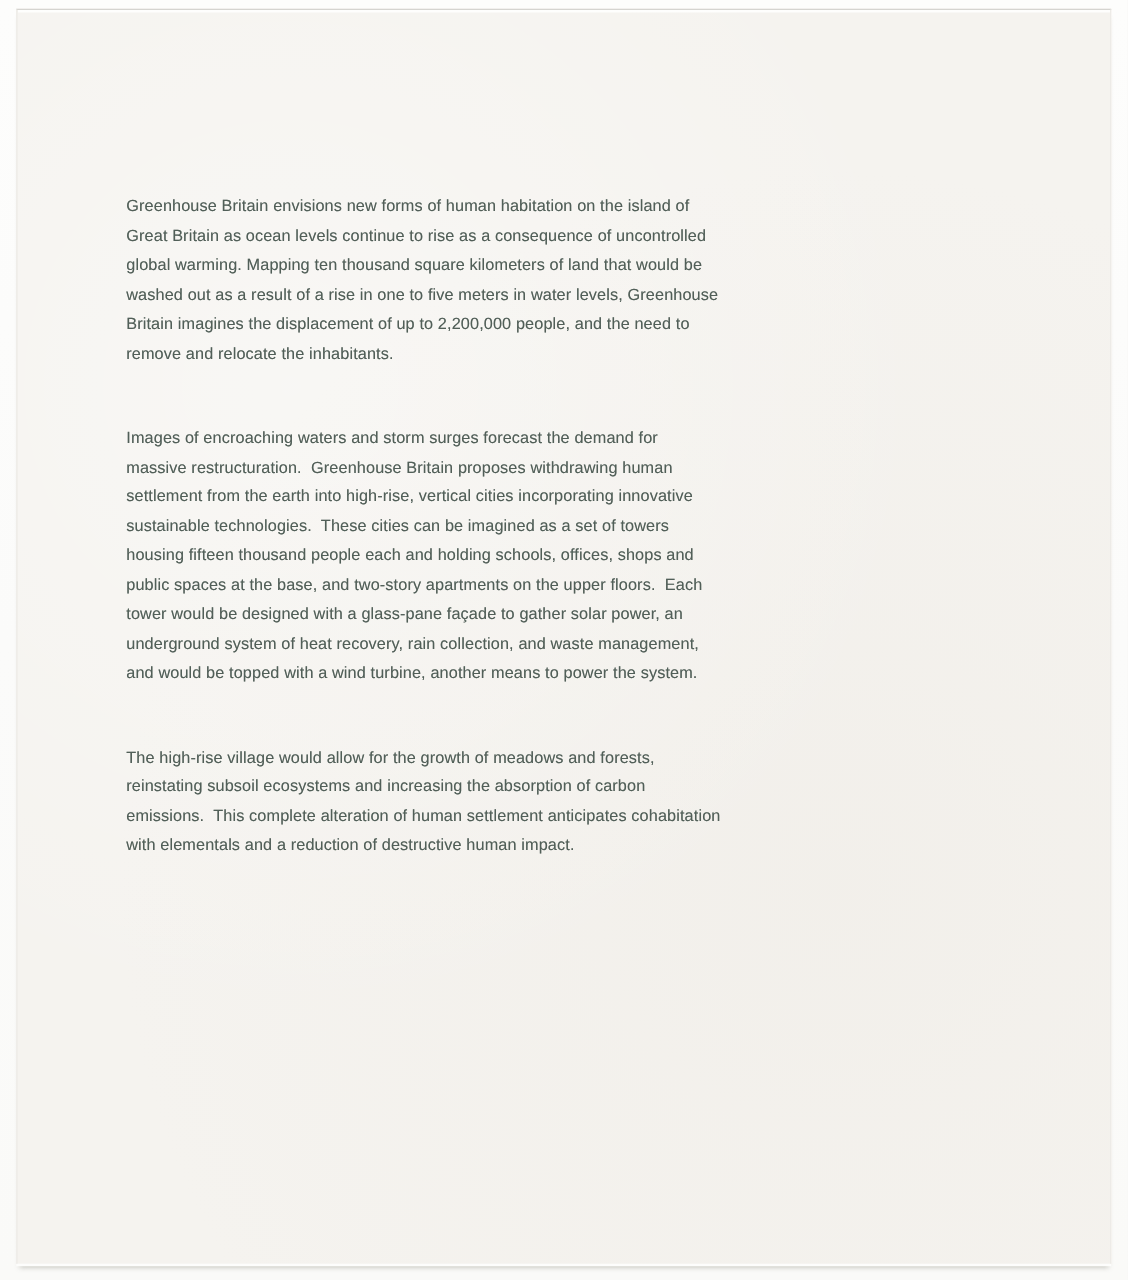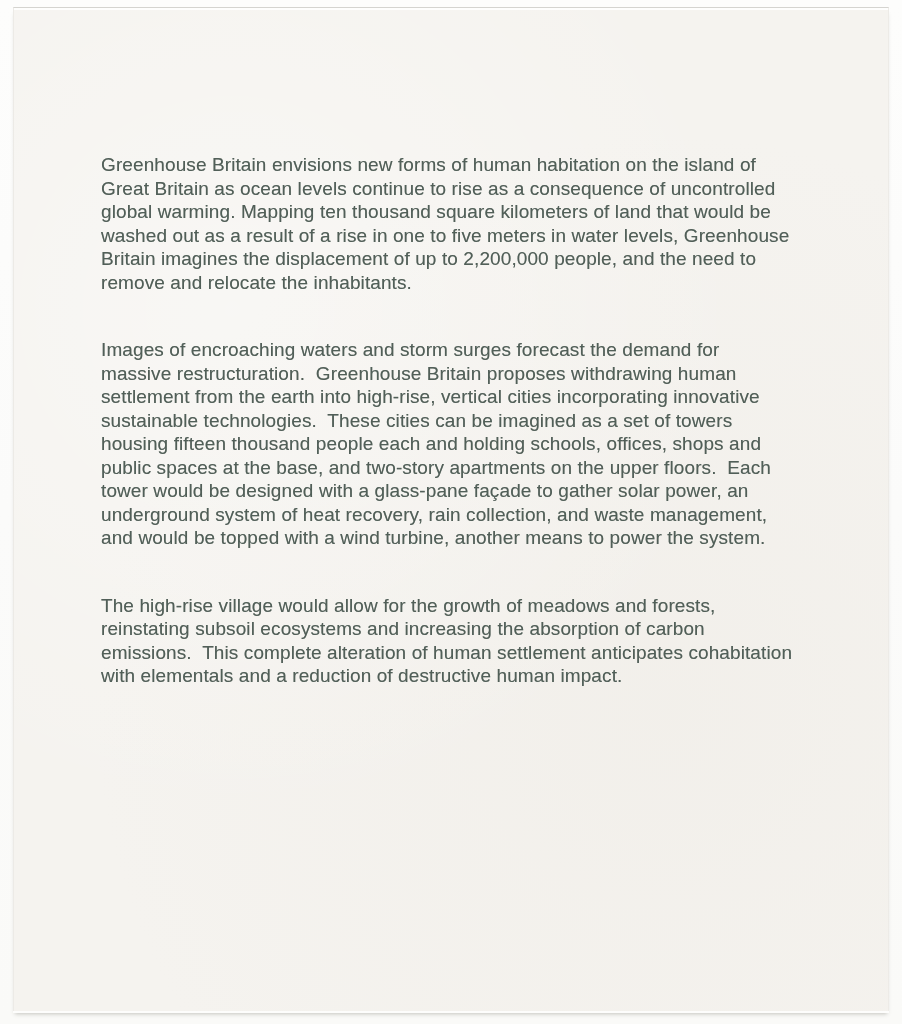--- a/index.html
+++ b/index.html
@@ -38,21 +38,21 @@
       0 5px 4px -2px rgba(130,130,120,0.45);
   }
   .text-block {
     position: absolute;
     left: 87px;   
     top: 145px;
     width: 748px;
   }
   .para {
     margin: 0 0 44px 0;
-    font-size: 19px;
+    font-size: 13px;
     line-height: 23.5px;
     letter-spacing: 0.1px;
     color: #515f58;
     white-space: pre-wrap;
     text-shadow: 0 0 0.5px rgba(81,95,88,0.45);
   }
   .para:last-child {
     margin-bottom: 0;
   }
 </style>

